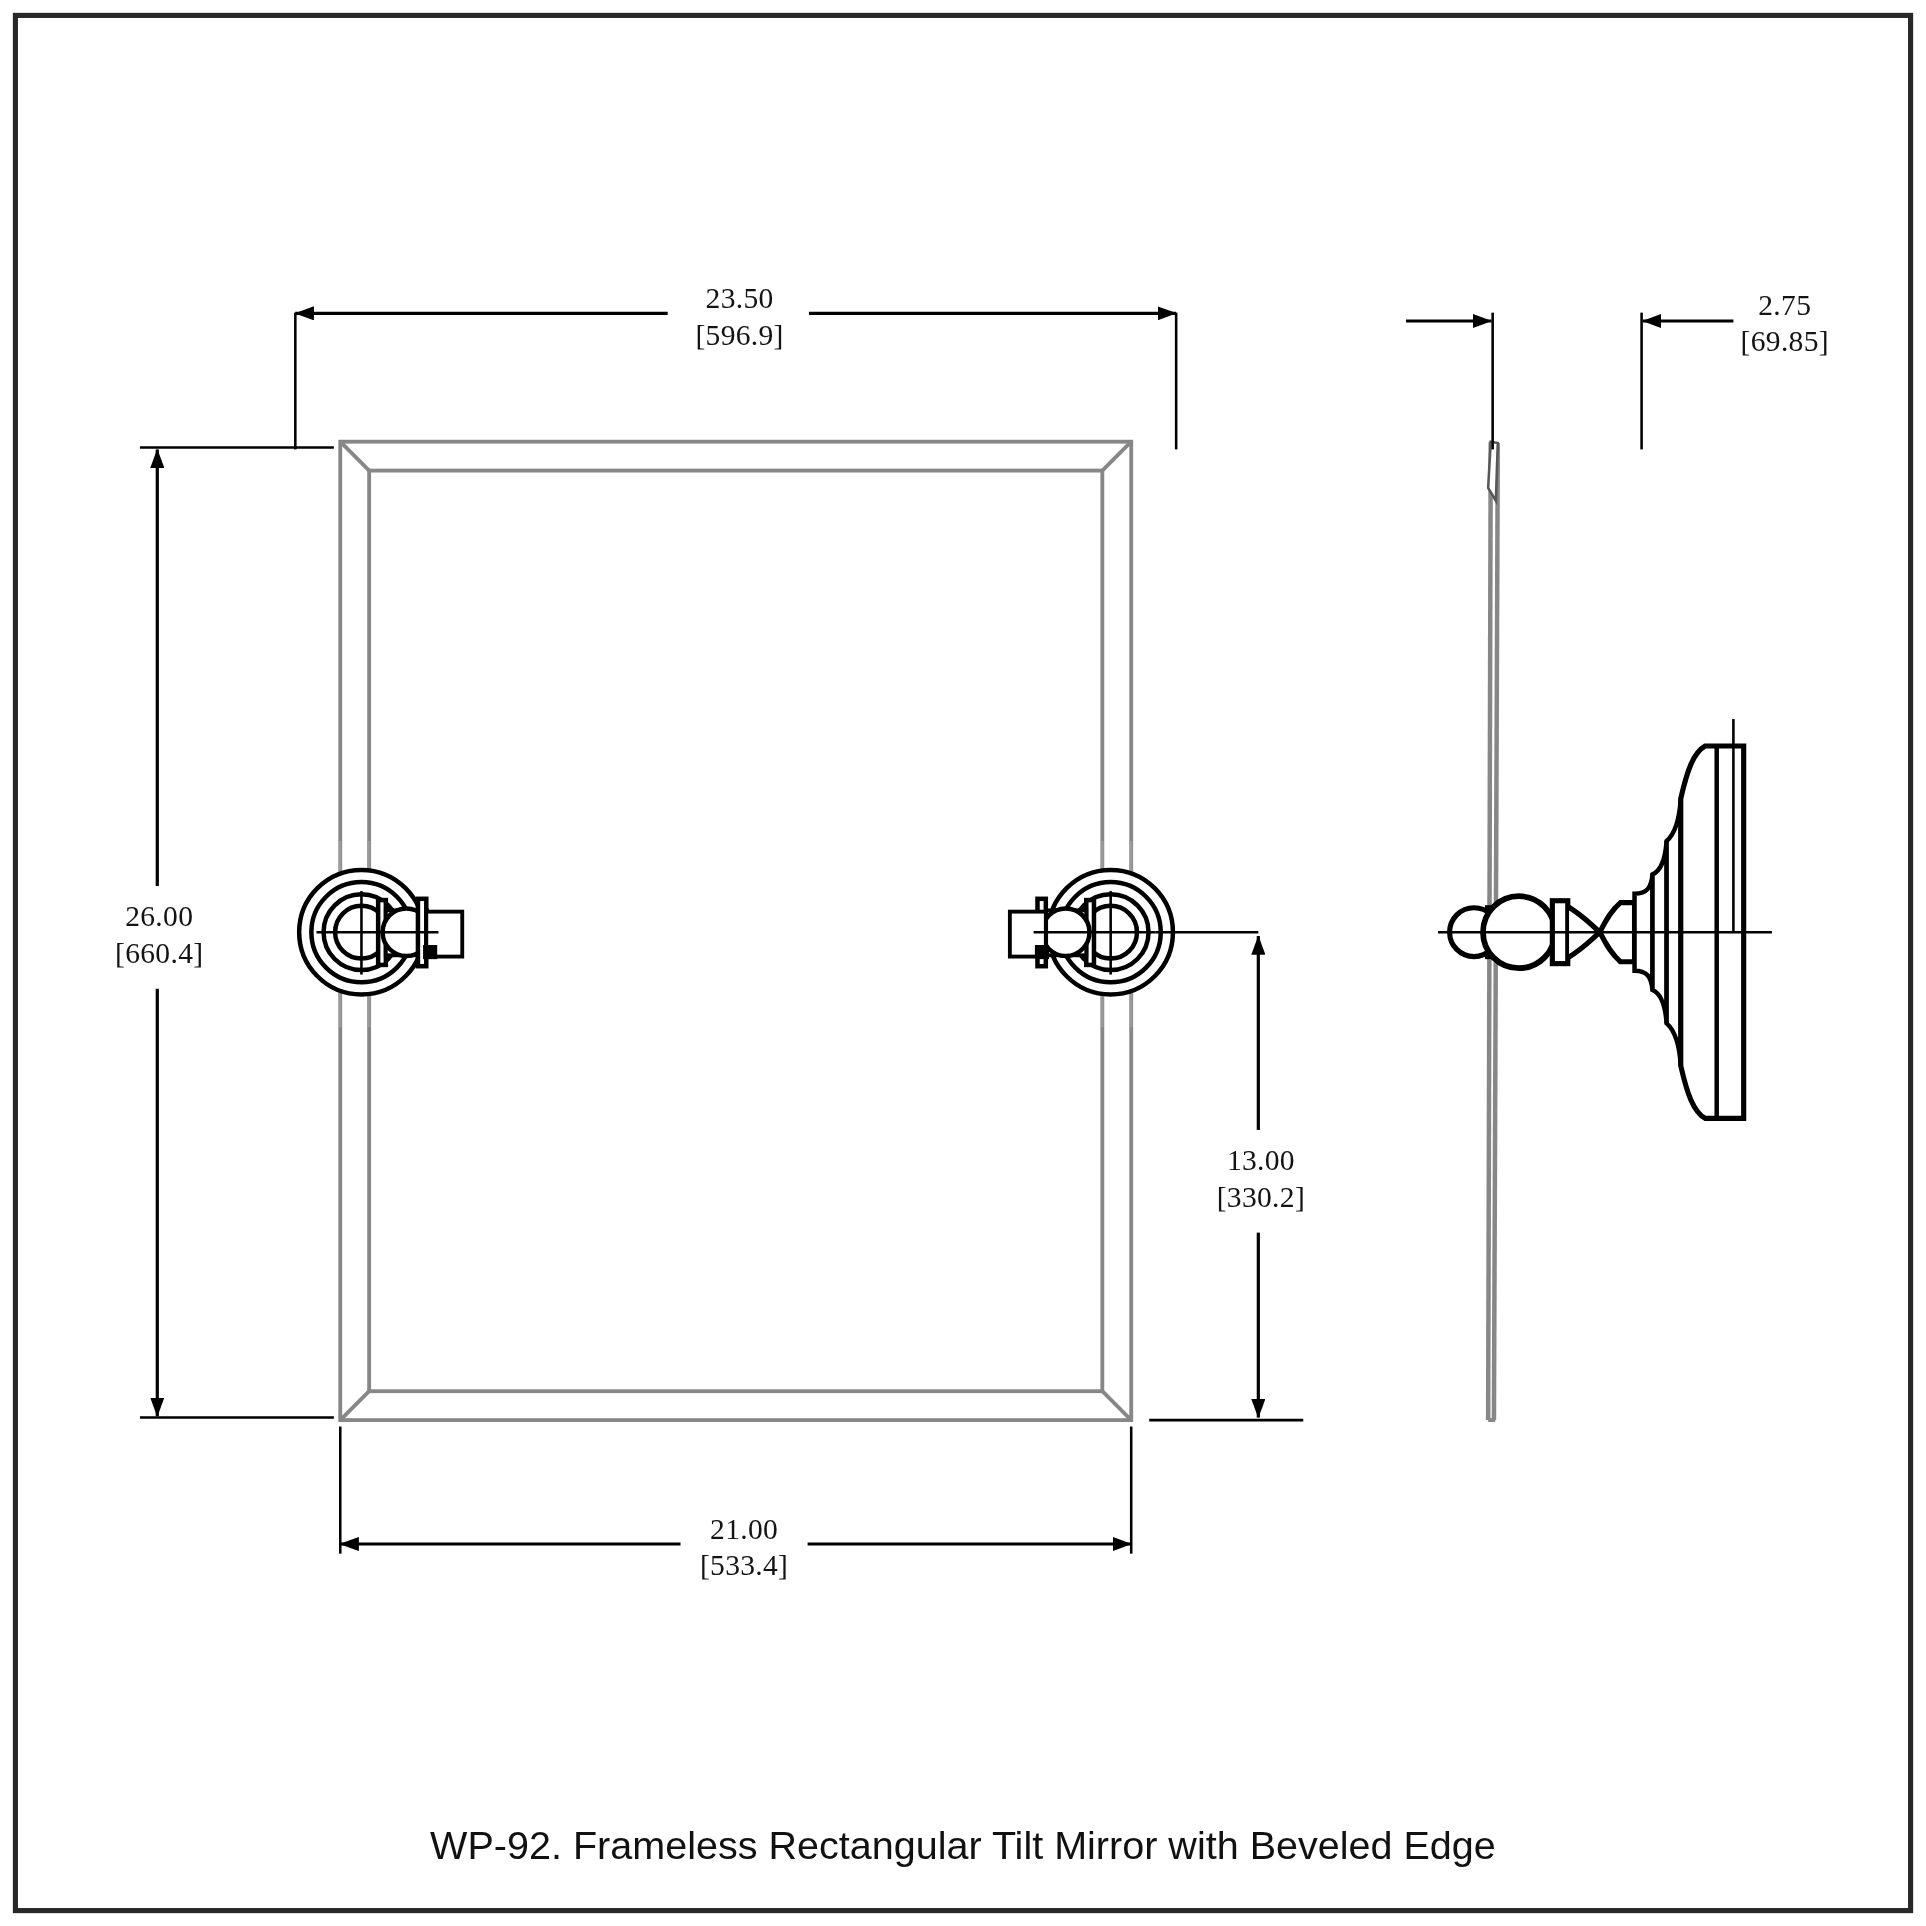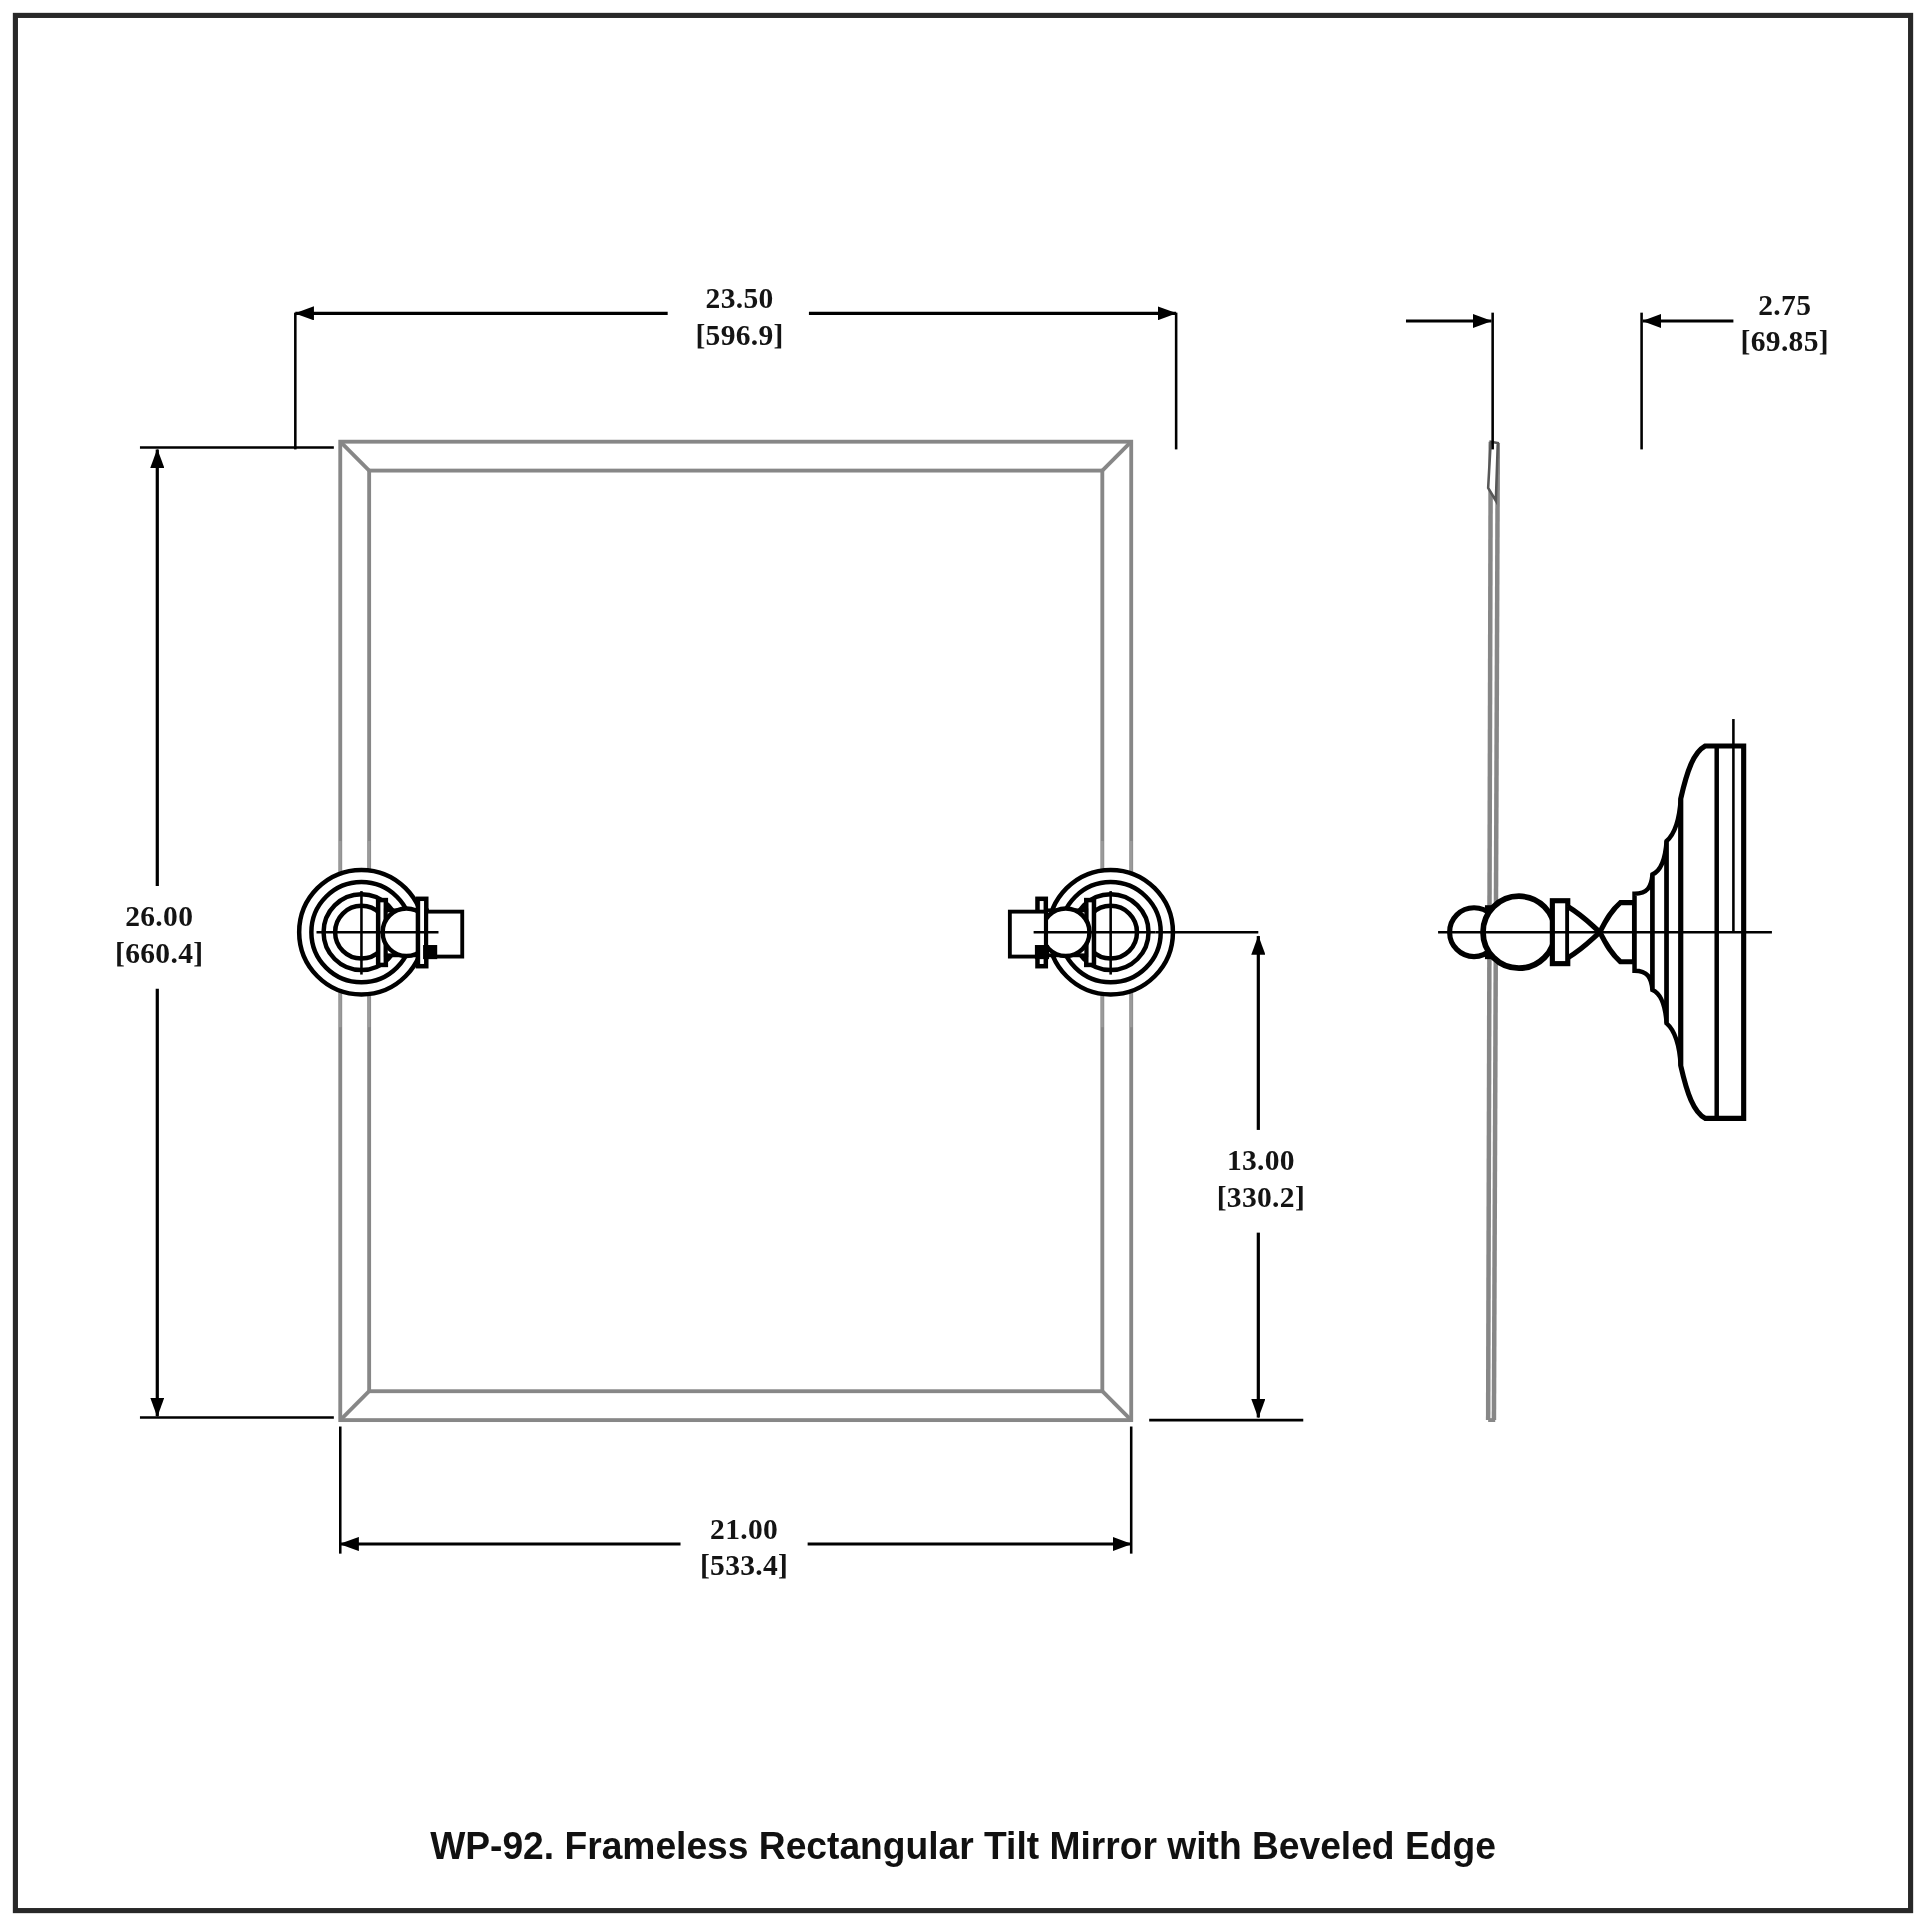--- a/index.html
+++ b/index.html
@@ -12,21 +12,20 @@
     width: 1926px;
     height: 1926px;
     font-family: "Liberation Sans", sans-serif;
     overflow: hidden;
   }
   #sheet {
     position: relative;
     width: 1926px;
     height: 1926px;
     background: #ffffff;
-    font-weight: bold;
   }
   #drawing-svg {
     position: absolute;
     top: 0;
     left: 0;
     width: 1926px;
     height: 1926px;
     display: block;
   }
   .dim-text {

